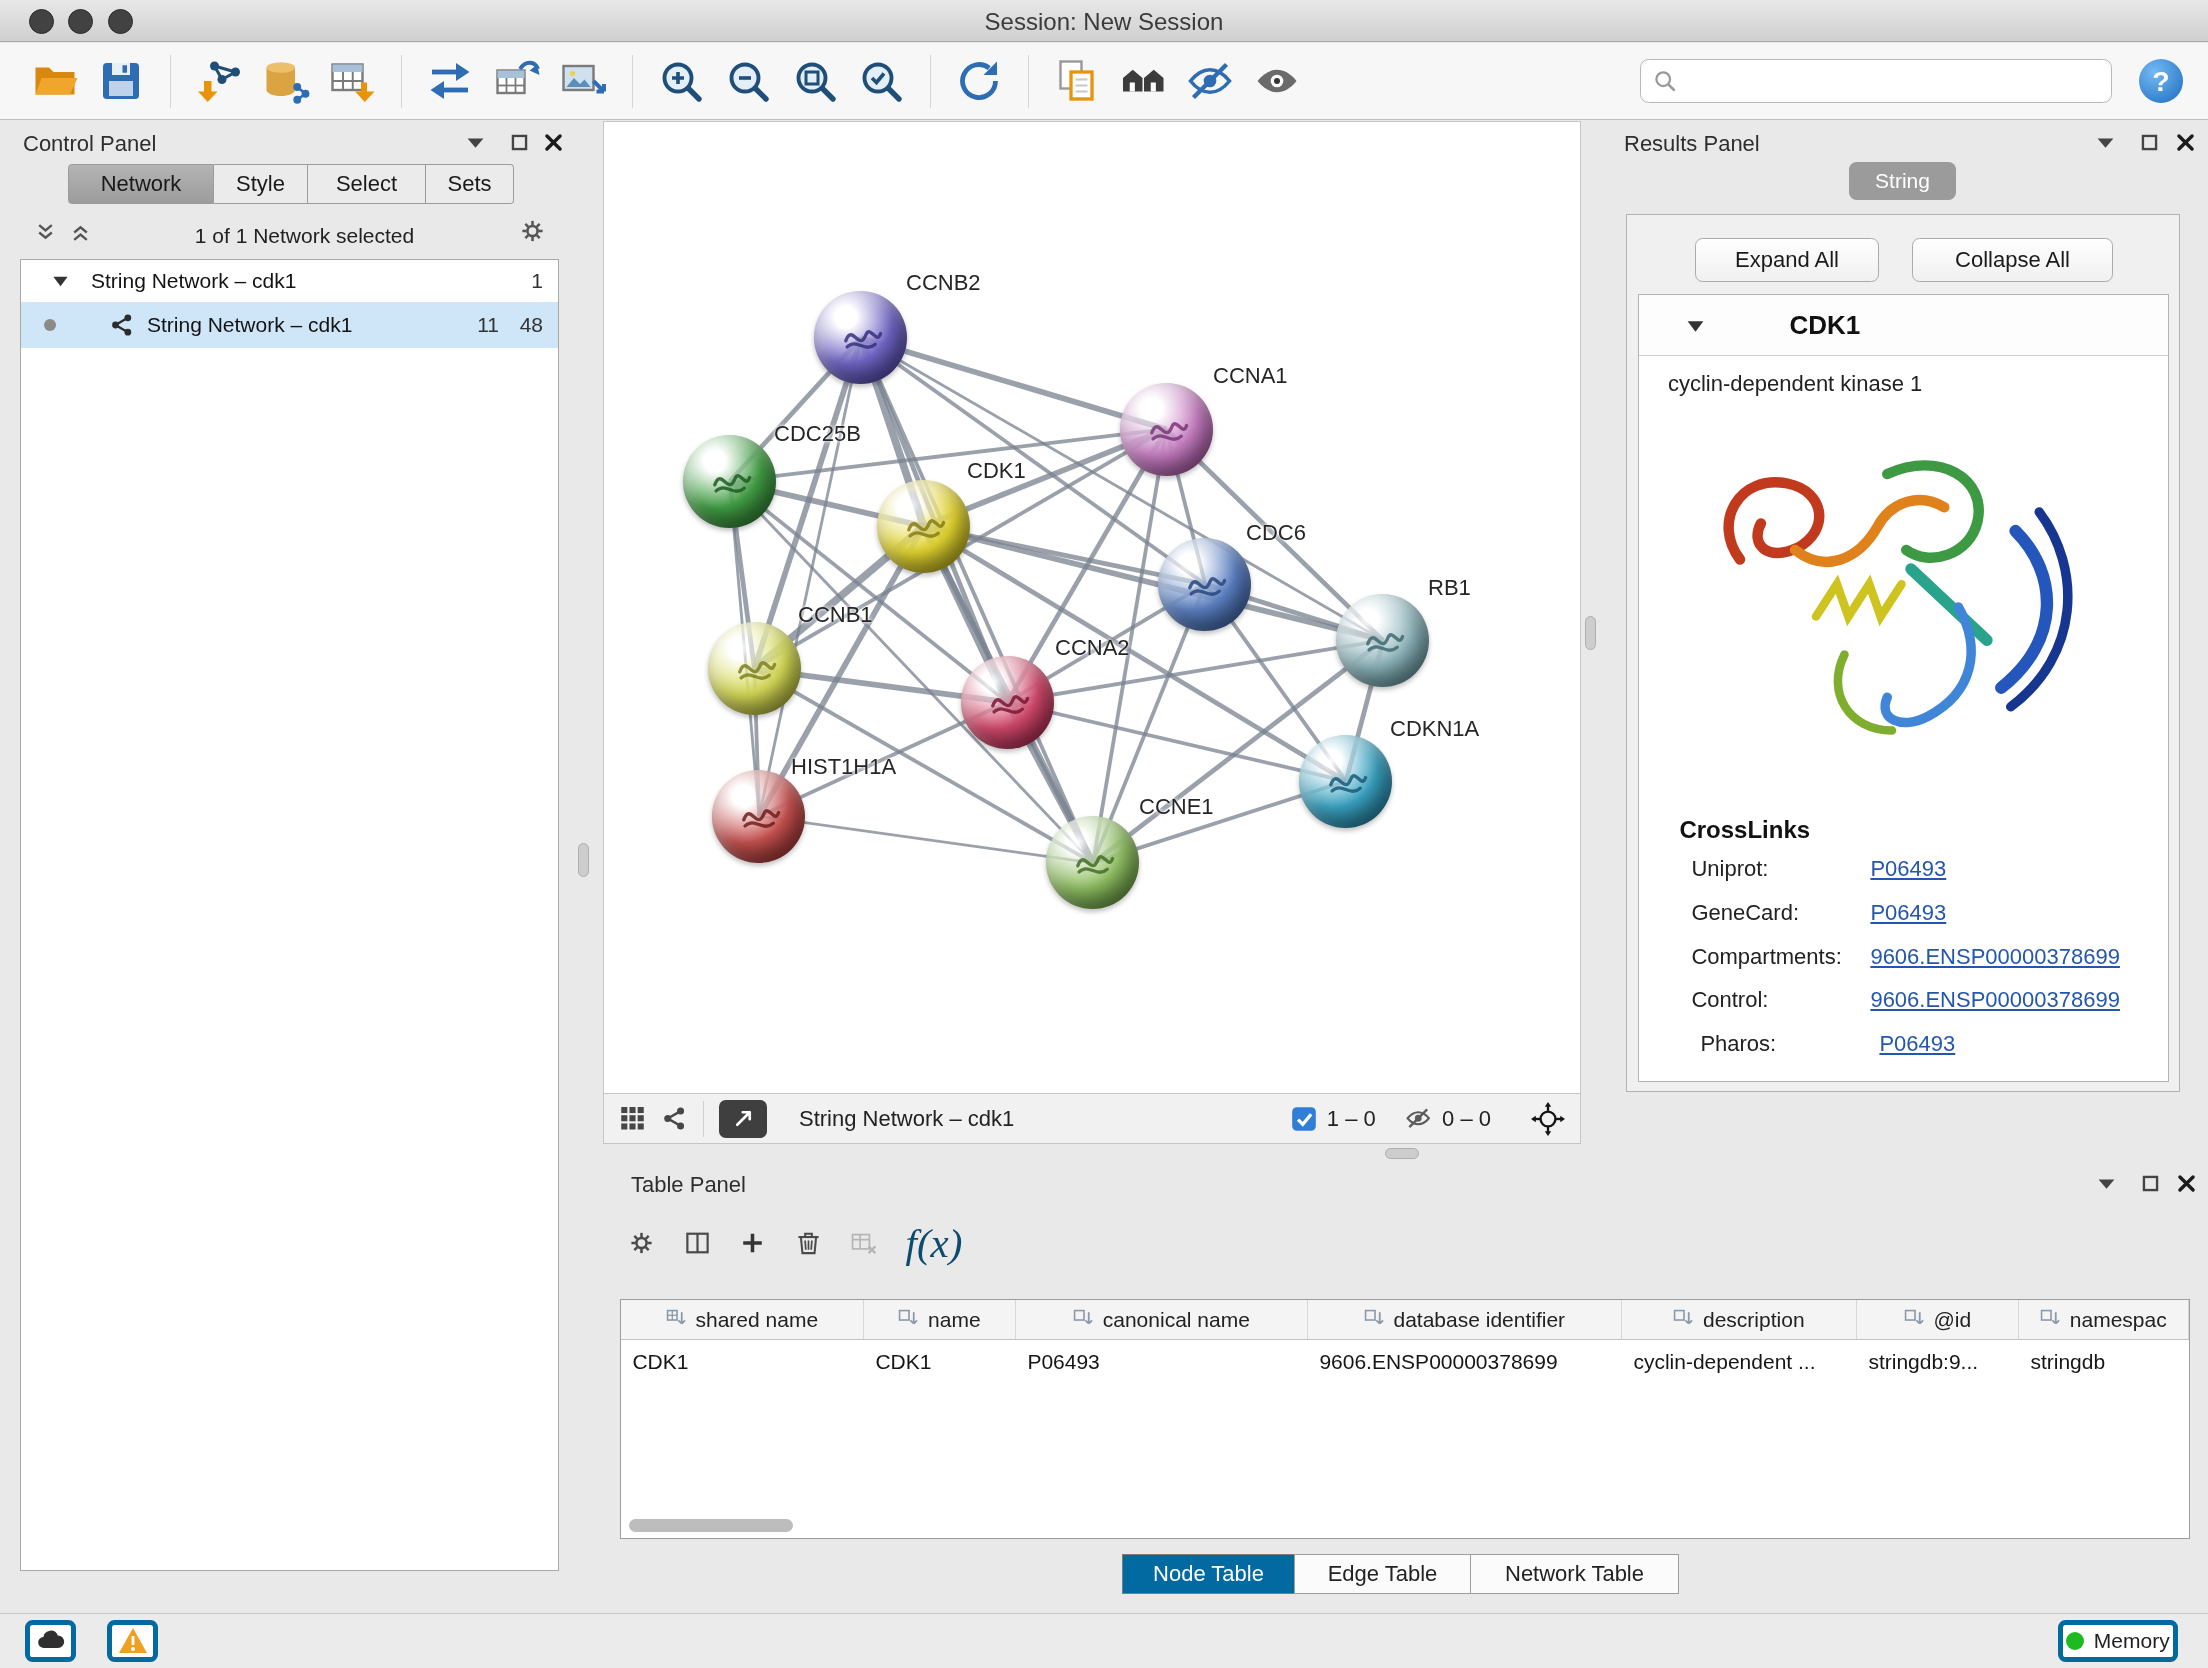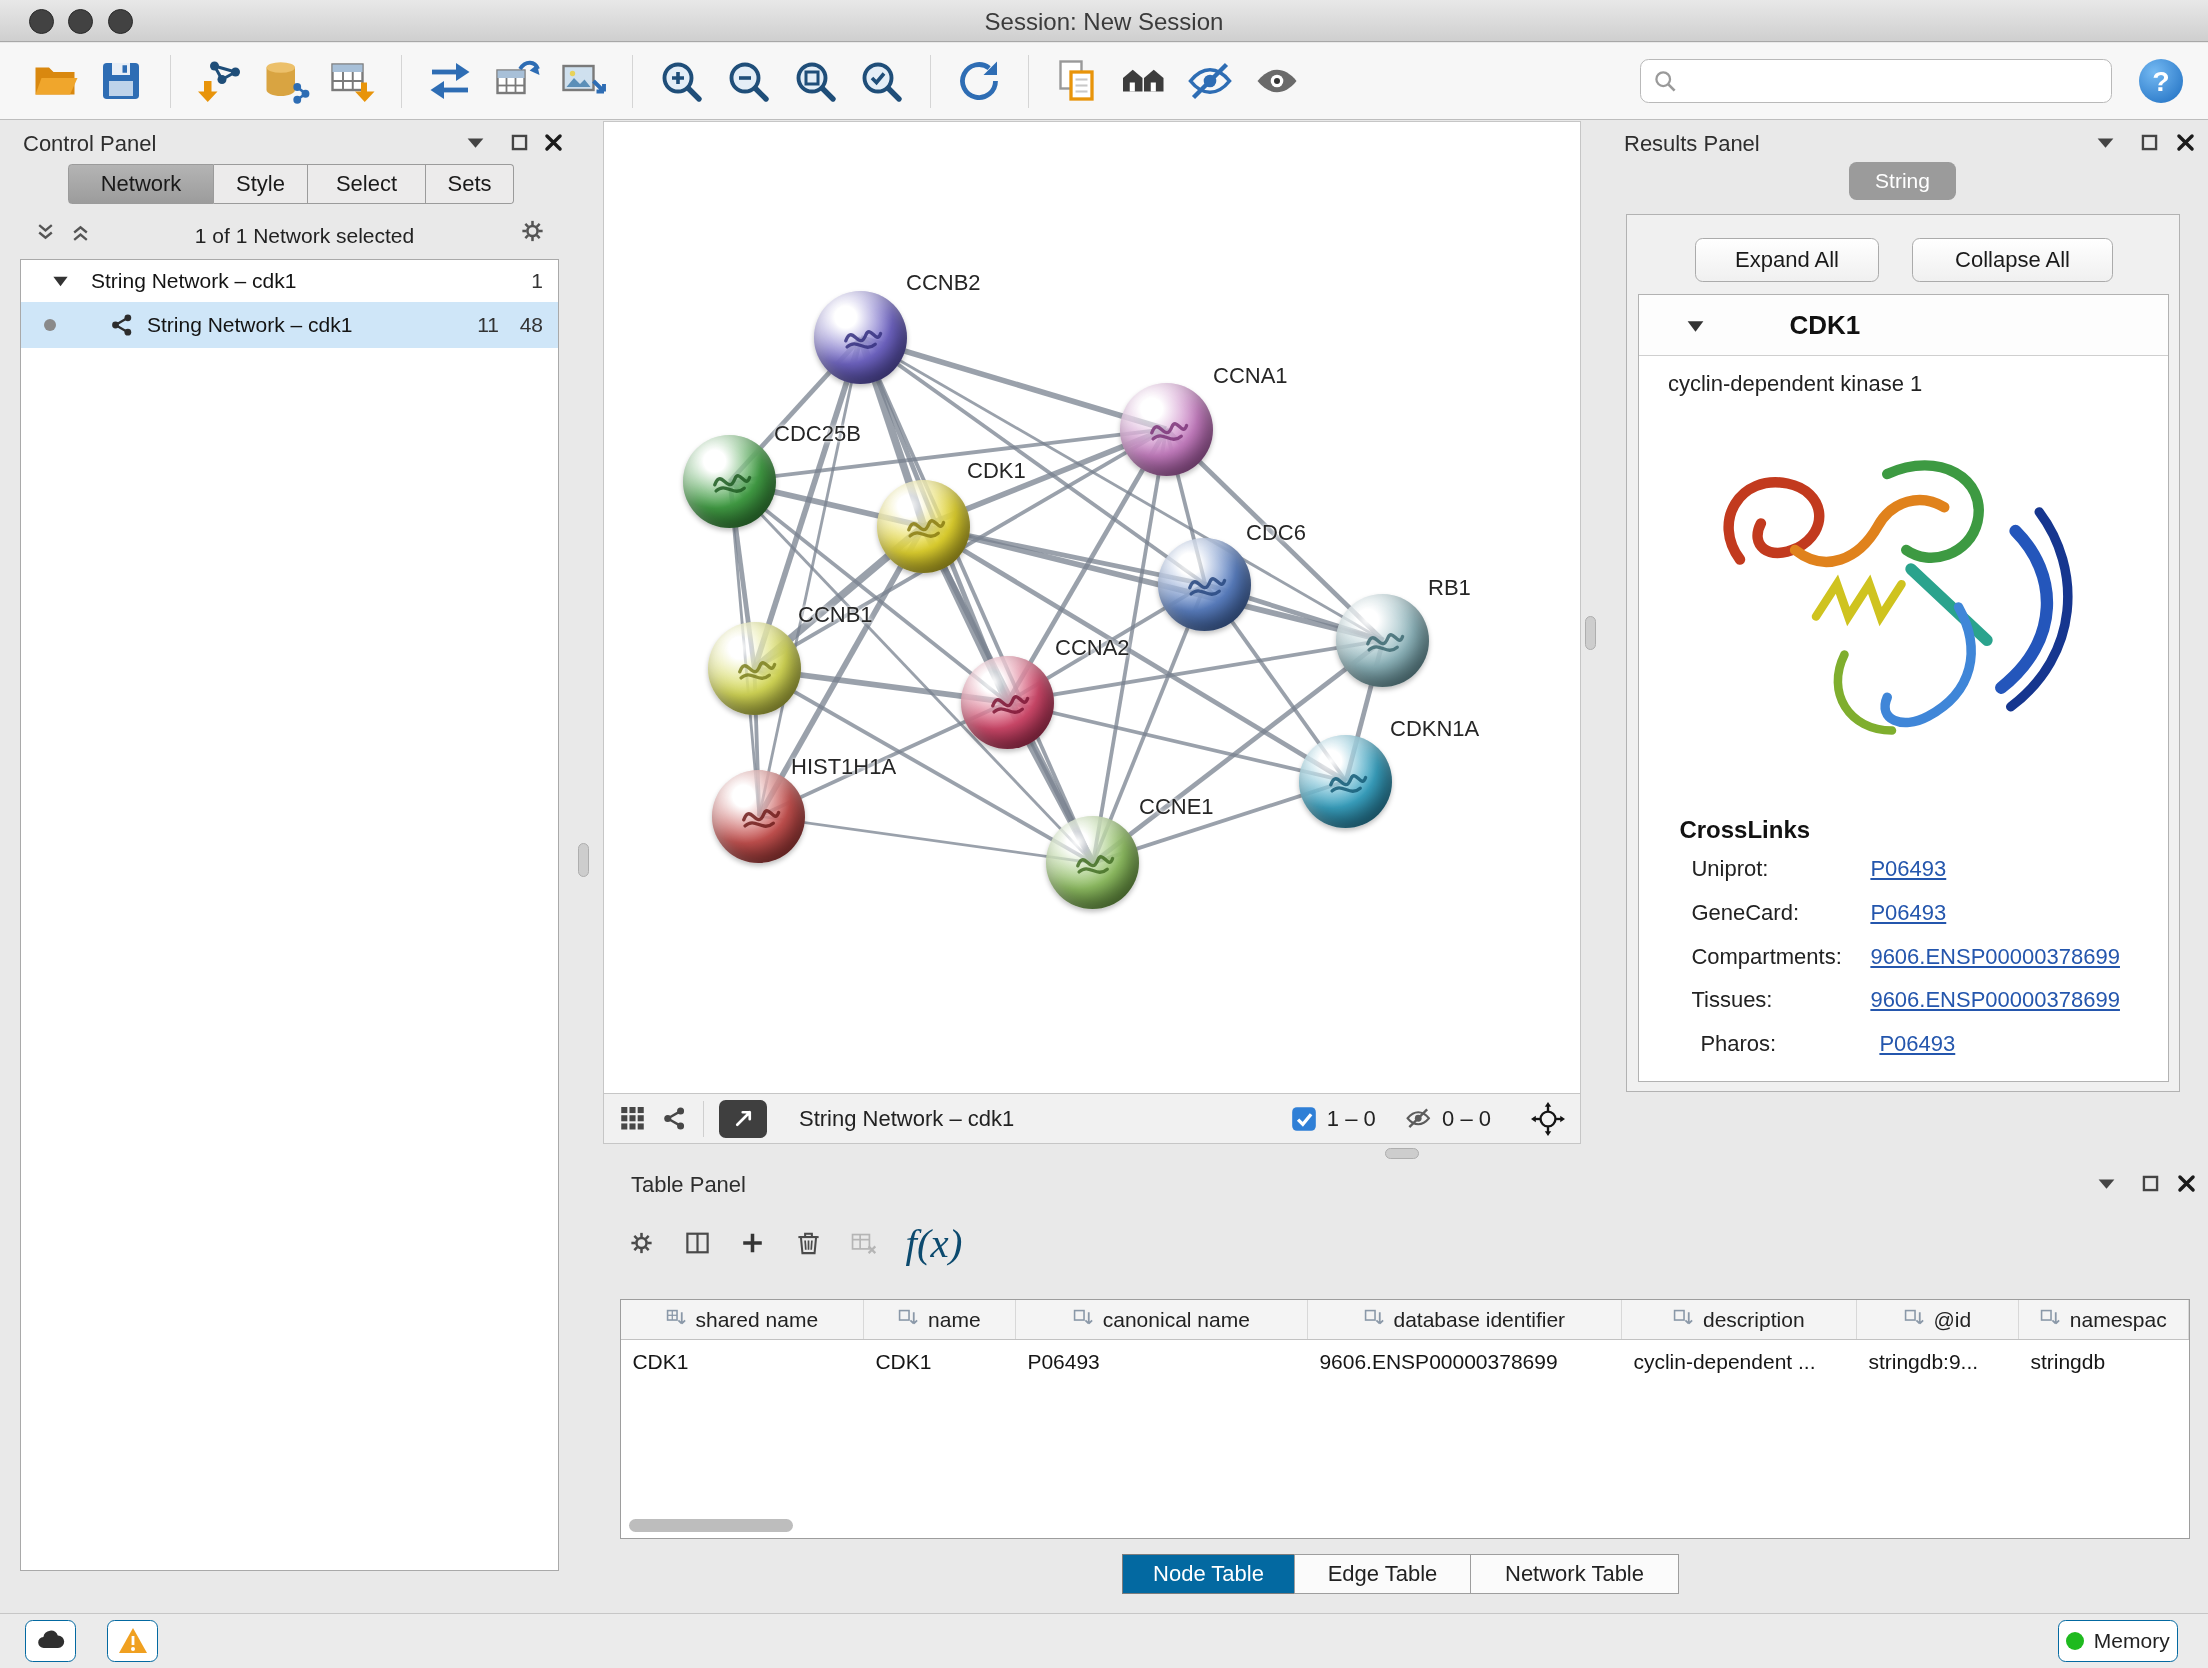--- a/index.html
+++ b/index.html
@@ -49,21 +49,21 @@
 .tp-box{position:absolute;left:620px;top:1299px;width:1570px;height:240px;background:#fff;border:1px solid #9d9d9d;overflow:hidden;}
 .tp-head{display:flex;height:40px;background:#f4f4f4;border-bottom:1px solid #c2c2c2;}
 .th{display:flex;align-items:center;justify-content:center;gap:8.6px;height:100%;border-right:1px solid #d8d8d8;font-size:21px;color:#222;cursor:pointer;overflow:hidden;white-space:nowrap;}
 .tp-row{display:flex;height:44px;align-items:center;}
 .td{padding-left:11.4px;font-size:21px;color:#161616;overflow:hidden;white-space:nowrap;cursor:default;}
 .c1{width:243px}.c2{width:152px}.c3{width:292px}.c4{width:314px}.c5{width:235px}.c6{width:162px}.c7{flex:1;min-width:0}
 .bt{position:absolute;top:1554px;height:40px;display:flex;align-items:center;justify-content:center;font-size:22px;border:1px solid #9e9e9e;background:#fbfbfb;color:#222;cursor:pointer;}
 .bt.sel{background:#0369a1;color:#fff;border-color:#7d7d7d;}
 
 .statusbar{position:absolute;left:0;top:1613px;width:100%;height:55px;background:#ebebeb;border-top:1px solid #c6c6c6;}
-.sb-btn{position:absolute;top:5.7px;height:42px;border:1px solid #0369a1;border-radius:7.6px;background:#fff;display:flex;align-items:center;justify-content:center;cursor:pointer;}
+.sb-btn{position:absolute;top:5.7px;height:42px;border:5px solid #0369a1;border-radius:7.6px;background:#fff;display:flex;align-items:center;justify-content:center;cursor:pointer;}
 .splitdot{position:absolute;background:#cdcdcd;border:1px solid #aeaeae;border-radius:5.7px;}
 .scrollthumb{position:absolute;background:#bdbdbd;border-radius:6.7px;}
 </style>
 </head>
 <body>
 
 <div id="app">
 
   <div class="titlebar">
     <div class="tl" style="left:28.5px;"></div>
@@ -556,21 +556,21 @@
         </div>
       <div class="xl-row" style="top:605px;">
           <span class="xl-label">GeneCard:</span>
           <a class="xl-value">P06493</a>
         </div>
       <div class="xl-row" style="top:649px;">
           <span class="xl-label">Compartments:</span>
           <a class="xl-value">9606.ENSP00000378699</a>
         </div>
       <div class="xl-row" style="top:692px;">
-          <span class="xl-label">Tissues:</span>
+          <span class="xl-label">Control:</span>
           <a class="xl-value">9606.ENSP00000378699</a>
         </div>
       <div class="xl-row" style="top:736px;margin-left:9px;">
           <span class="xl-label">Pharos:</span>
           <a class="xl-value">P06493</a>
         </div>
     </div>
   </div>
 
   <div class="abs ptitle" style="left:631px;top:1172px;">Table Panel</div>

